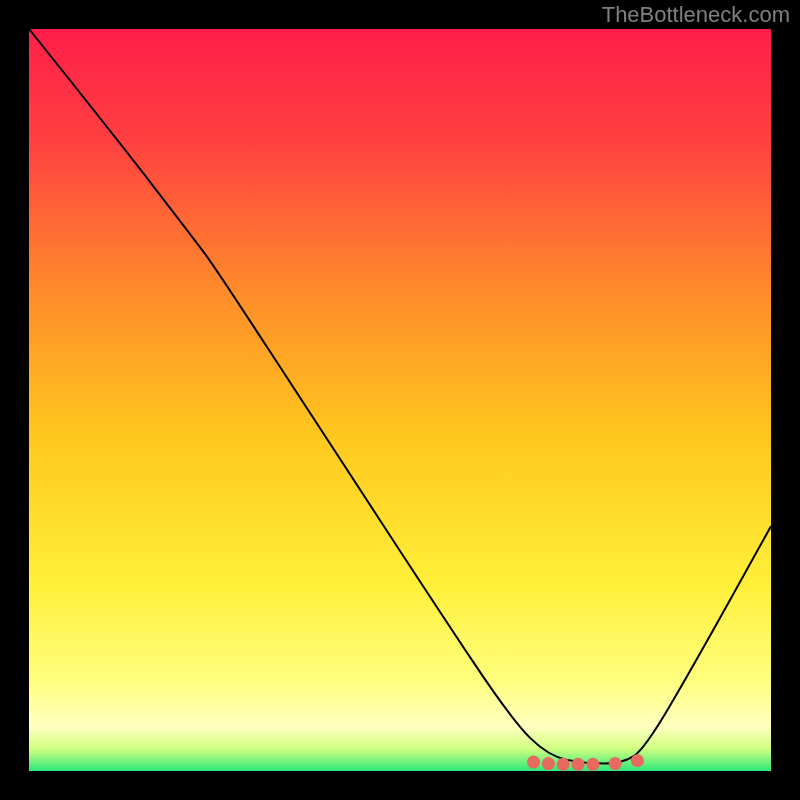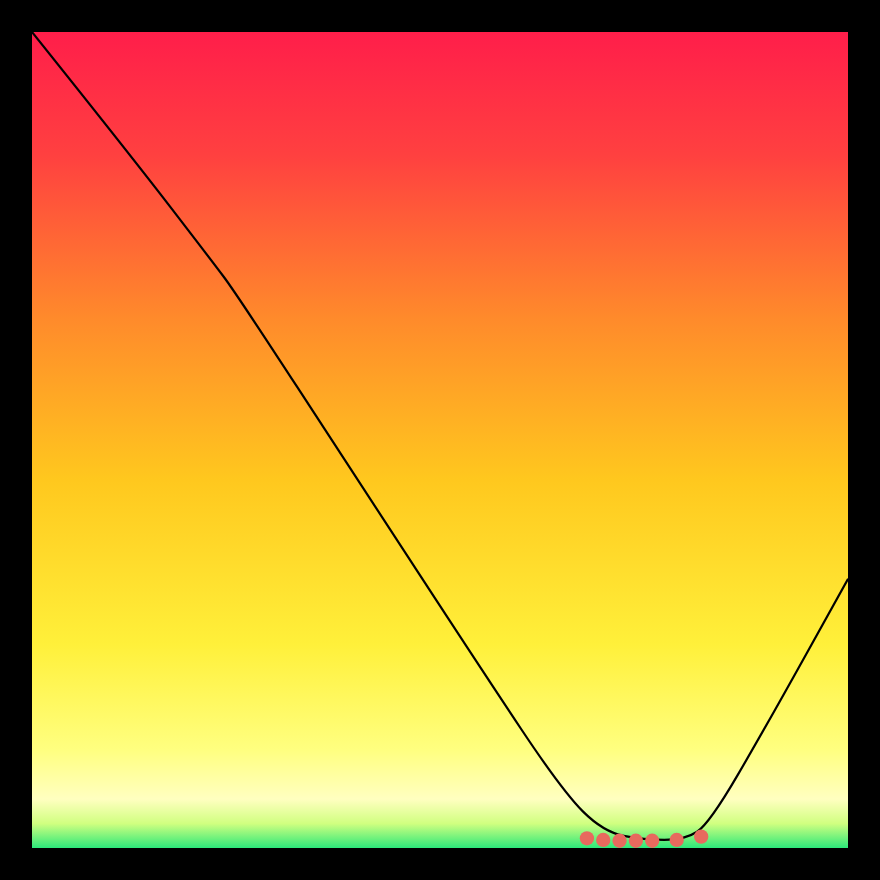--- a/index.html
+++ b/index.html
@@ -34,20 +34,21 @@
     overflow: hidden;
   }
   svg {
     display: block;
   }
 </style>
 </head>
 <body>
 
 <div class="container">
+  <div class="watermark">TheBottleneck.com</div>
   <div class="plot-area">
     <svg id="chart-svg" width="742" height="742" viewBox="0 0 742 742">
       <defs>
         <linearGradient id="bg-grad" x1="0" y1="0" x2="0" y2="1">
             <stop offset="0%" stop-color="#ff1e4a"></stop>
             <stop offset="15%" stop-color="#ff4040"></stop>
             <stop offset="35%" stop-color="#ff8a2b"></stop>
             <stop offset="55.00000000000001%" stop-color="#ffc81e"></stop>
             <stop offset="75%" stop-color="#fff03a"></stop>
             <stop offset="88%" stop-color="#ffff80"></stop>

